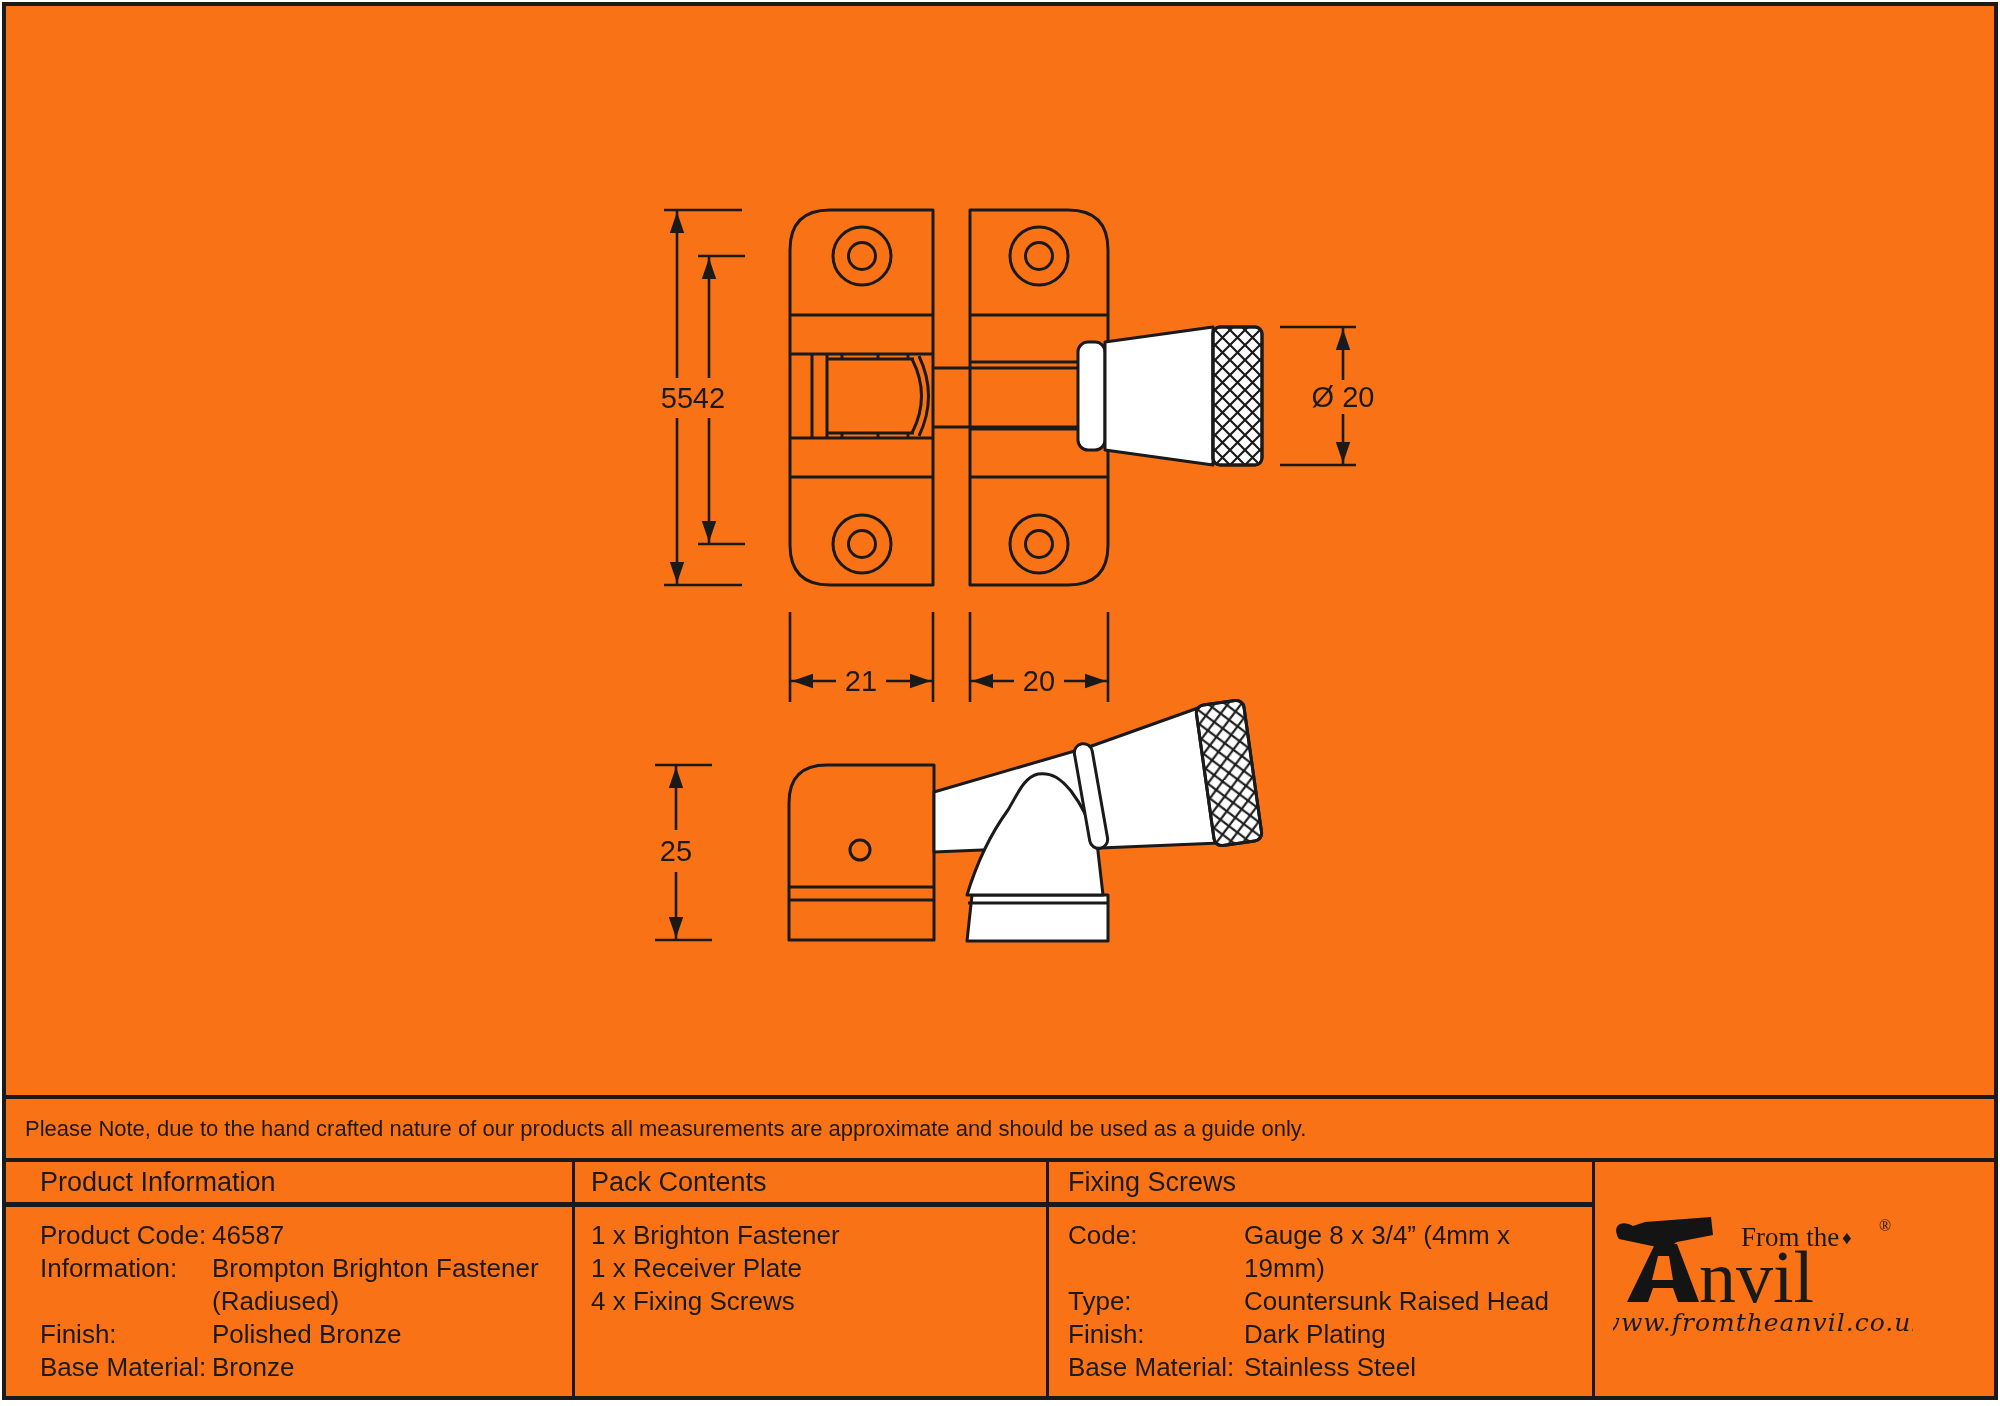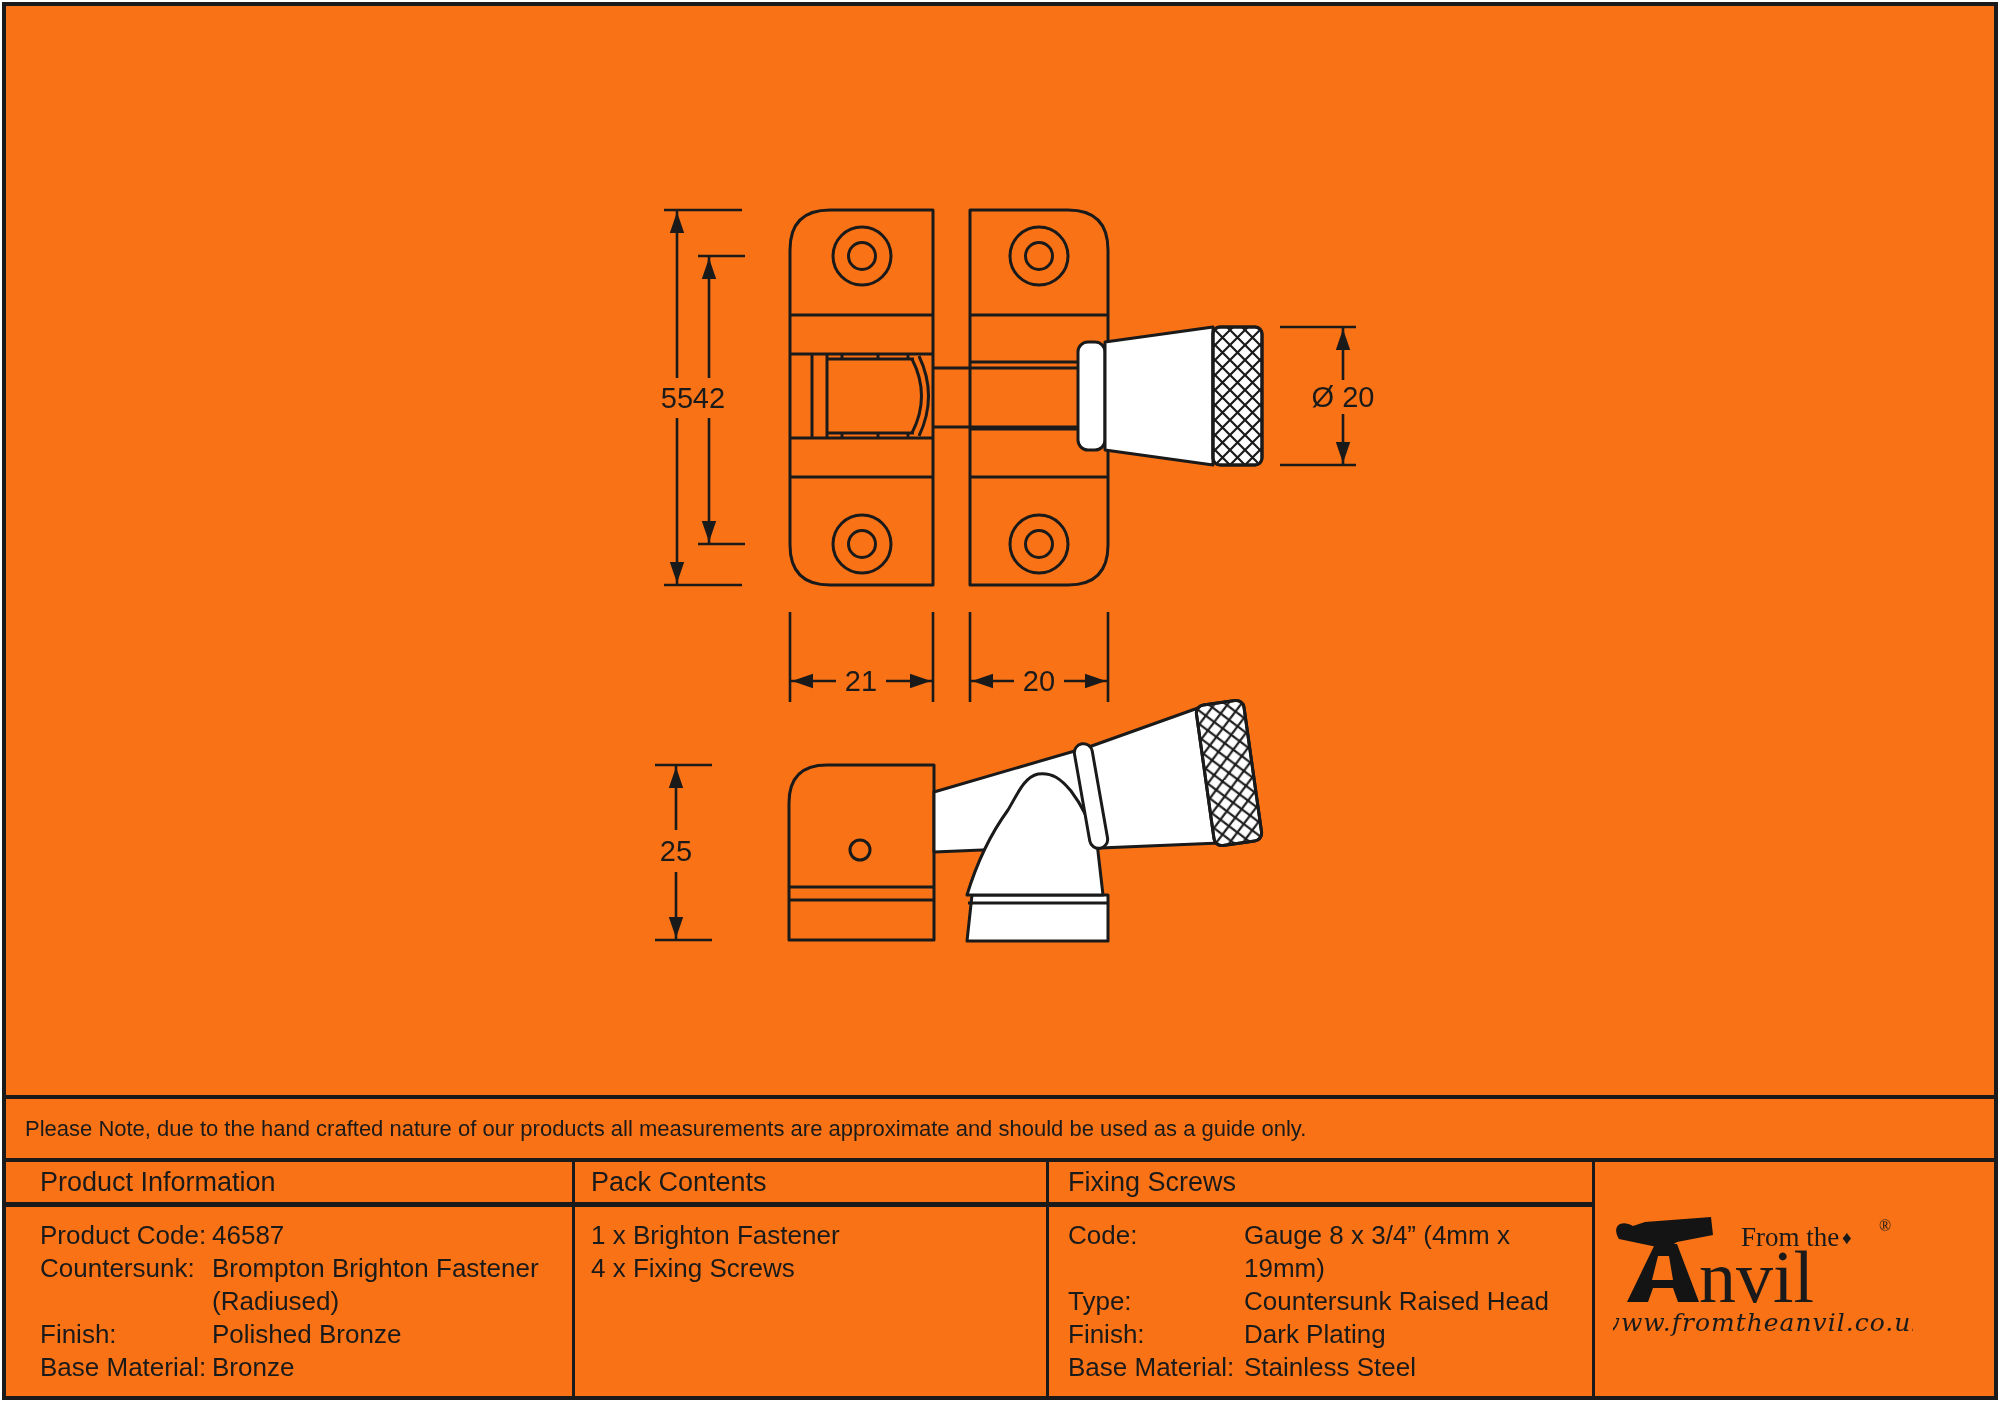--- a/index.html
+++ b/index.html
@@ -195,21 +195,21 @@
     <div class="col col1">
       <div class="cell-header pad1">
         <span>Product Information</span>
       </div>
       <div class="cell-body pad1">
         <div class="kv-row">
           <span class="kv-label w172">Product Code:</span>
           <span class="kv-value">46587</span>
         </div>
         <div class="kv-row">
-          <span class="kv-label w172">Countersunk:</span>
+          <span class="kv-label w172">Information:</span>
           <span class="kv-value">Brompton Brighton Fastener</span>
         </div>
         <div class="kv-row">
           <span class="kv-label w172"></span>
           <span class="kv-value">(Radiused)</span>
         </div>
         <div class="kv-row">
           <span class="kv-label w172">Finish:</span>
           <span class="kv-value">Polished Bronze</span>
         </div>
@@ -219,20 +219,21 @@
         </div>
       </div>
     </div>
 
     <div class="col col2 col-sep">
       <div class="cell-header pad2">
         <span>Pack Contents</span>
       </div>
       <div class="cell-body pad2">
         <div class="list-row">1 x Brighton Fastener</div>
+        <div class="list-row">1 x Receiver Plate</div>
         <div class="list-row">4 x Fixing Screws</div>
       </div>
     </div>
 
     <div class="col col3 col-sep">
       <div class="cell-header pad3">
         <span>Fixing Screws</span>
       </div>
       <div class="cell-body pad3">
         <div class="kv-row">

